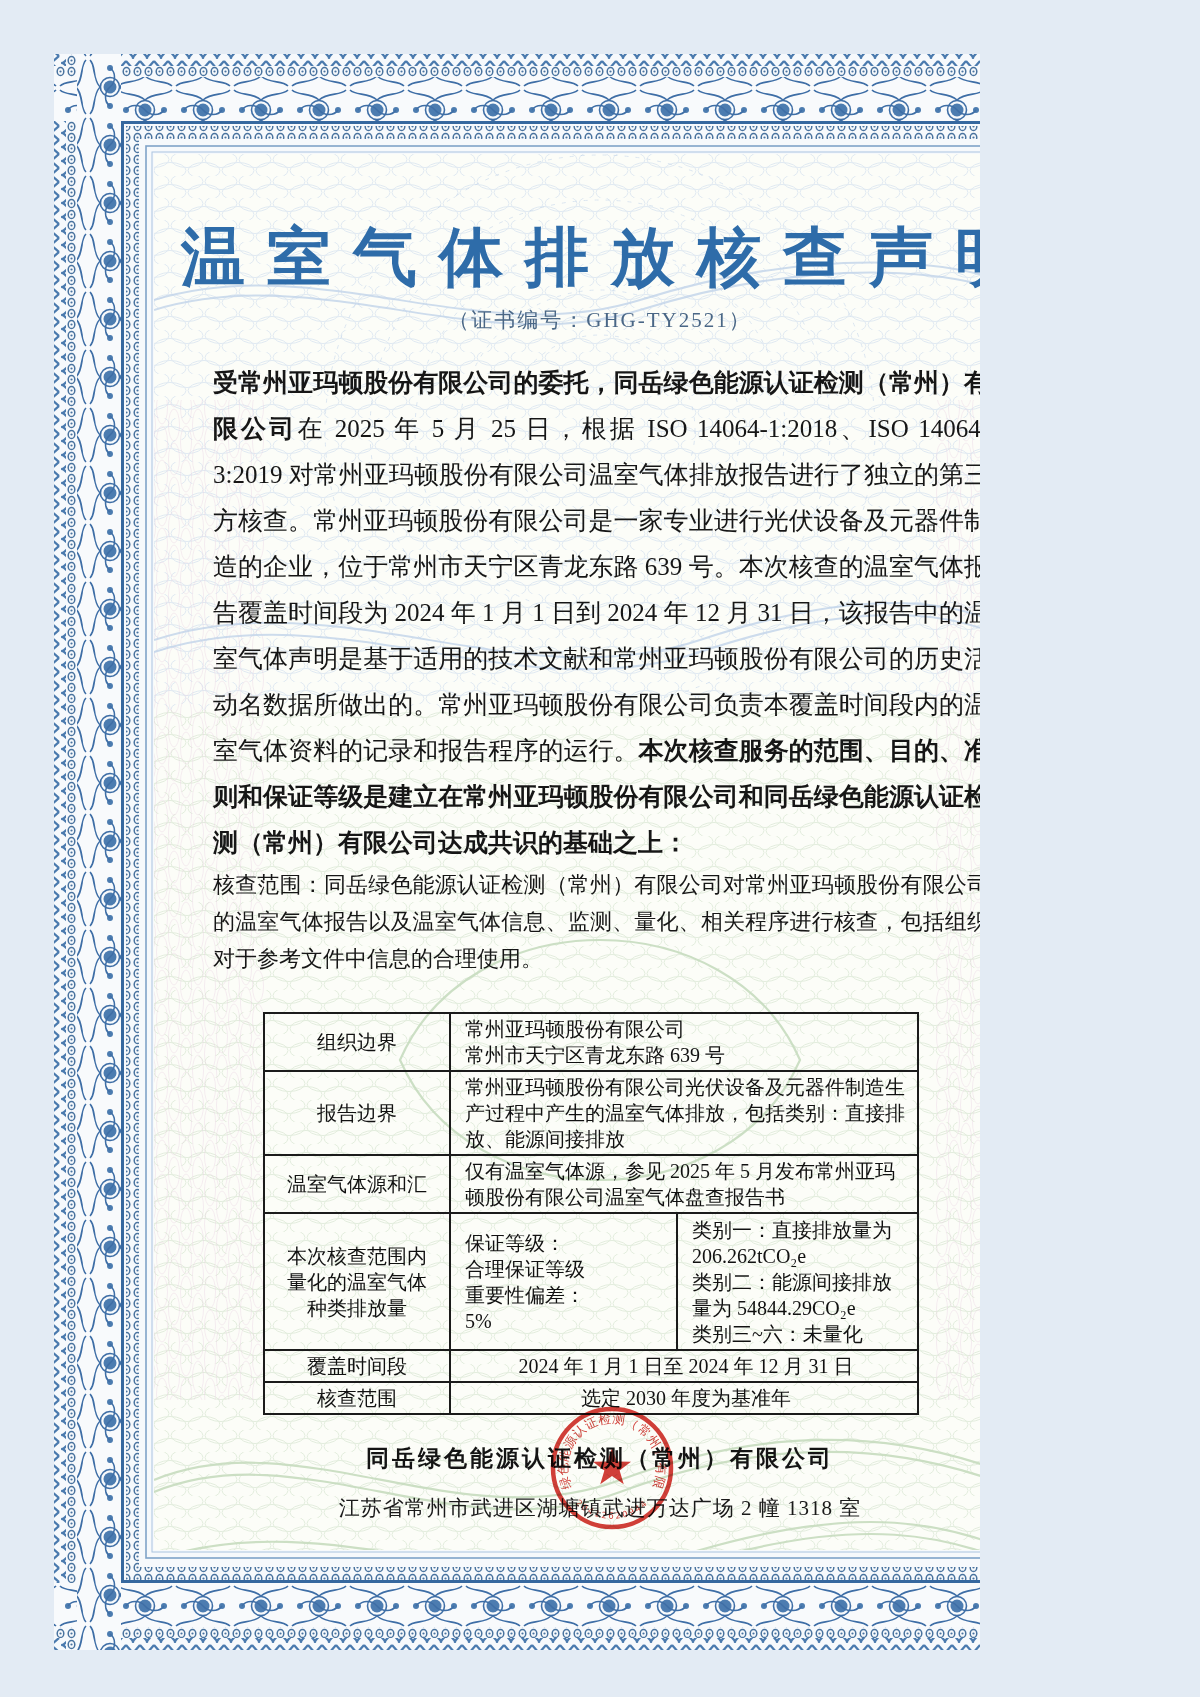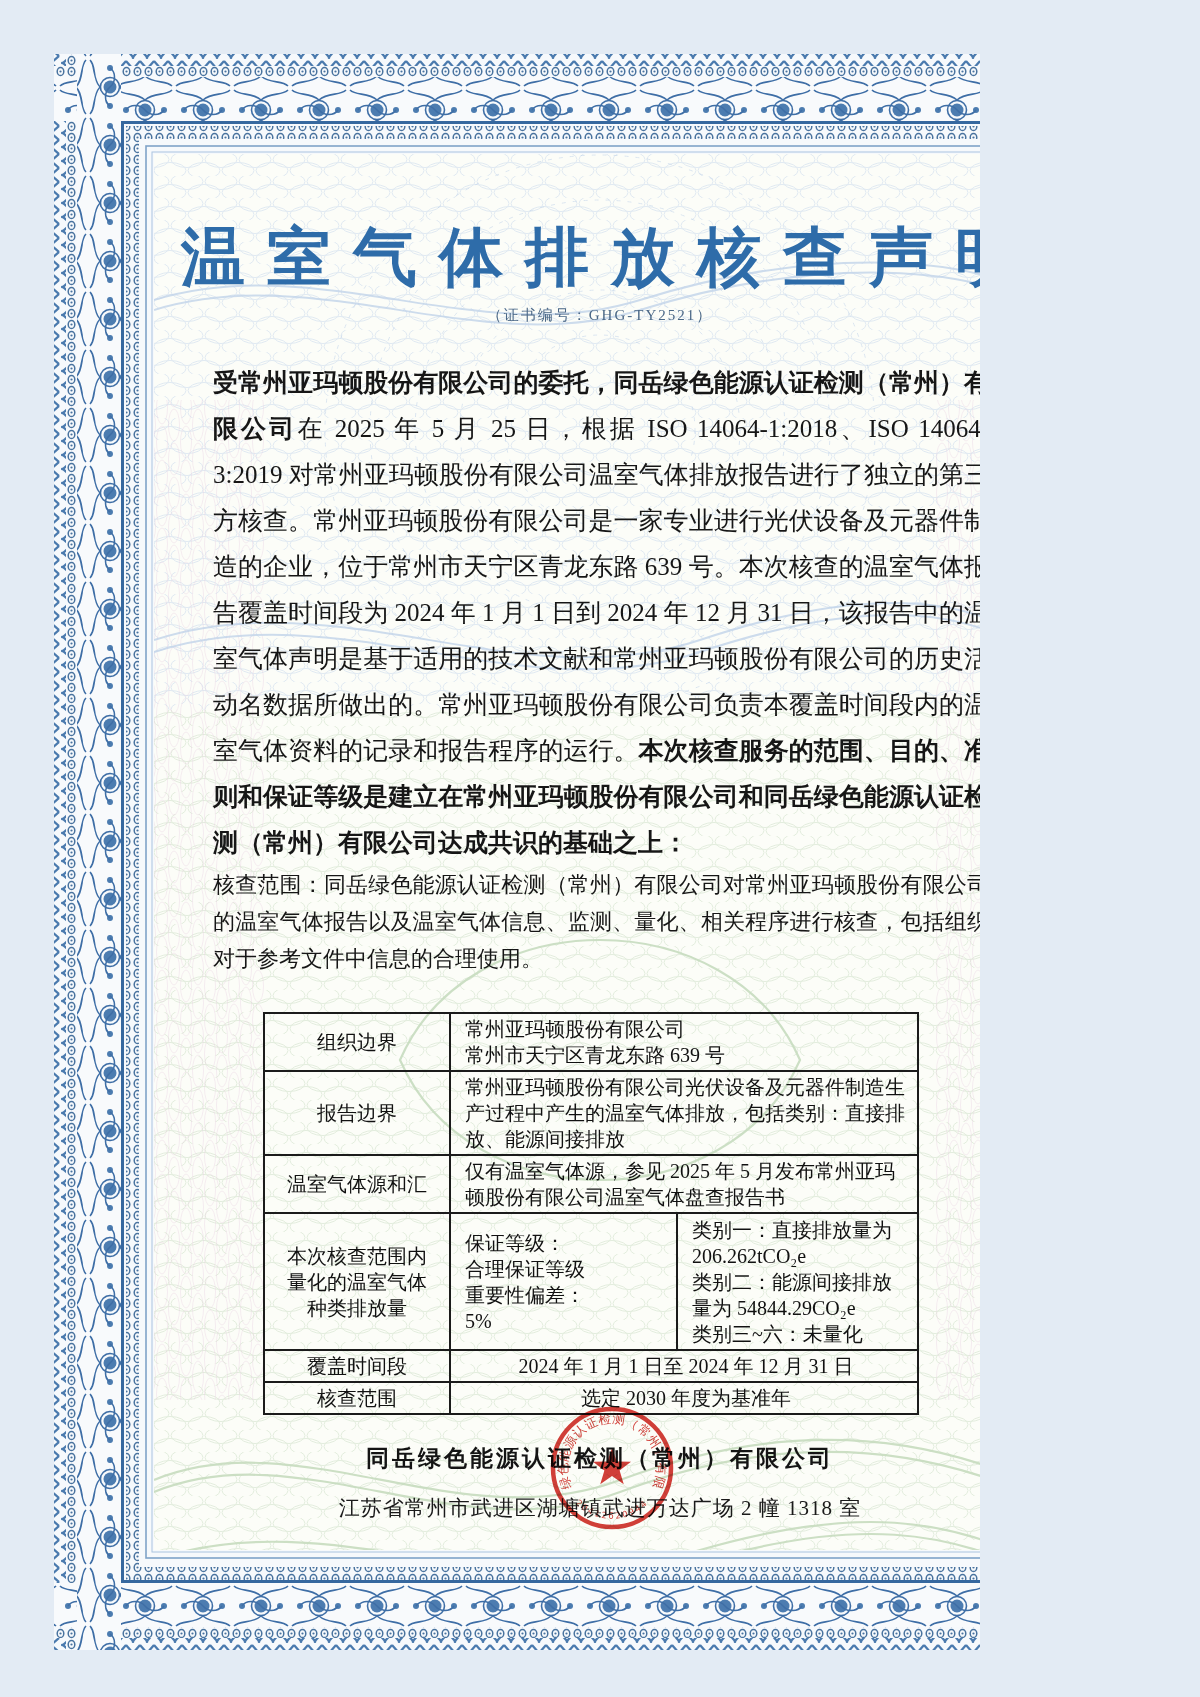--- a/index.html
+++ b/index.html
@@ -4,21 +4,21 @@
 <style>
   html,body{margin:0;padding:0;}
   body{width:1200px;height:1697px;background:#e3ebf4;font-family:"Liberation Serif","DejaVu Serif",serif;}
   .page{position:relative;width:980px;height:1697px;overflow:hidden;}
   svg.decor{position:absolute;left:0;top:0;z-index:0;}
   .content{position:absolute;left:0;top:0;width:1200px;height:1697px;z-index:2;}
 
   .title{position:absolute;top:214px;left:0;width:1200px;text-align:center;
          font-size:64px;font-weight:700;color:#2e6ca9;letter-spacing:22px;text-indent:22px;margin:0;}
   .certno{position:absolute;top:306px;left:0;width:1200px;text-align:center;
-          font-size:15px;color:#4a6786;letter-spacing:2px;}
+          font-size:21px;color:#4a6786;letter-spacing:2px;}
 
   .body-text{position:absolute;left:213px;top:360px;width:776px;color:#161616;}
   .body-text p{margin:0;text-align:justify;text-justify:inter-ideograph;}
   .body-text p.para-main{font-size:25px;line-height:46px;}
   .body-text p.para-scope{font-size:22px;line-height:37px;}
   .body-text strong{font-weight:700;}
 
   table.info{position:absolute;left:263px;top:1012px;width:654px;border-collapse:collapse;
              table-layout:fixed;color:#111;padding-left:46px;}
   table.info td{border:2px solid #1b1b1b;font-size:20px;line-height:26px;

